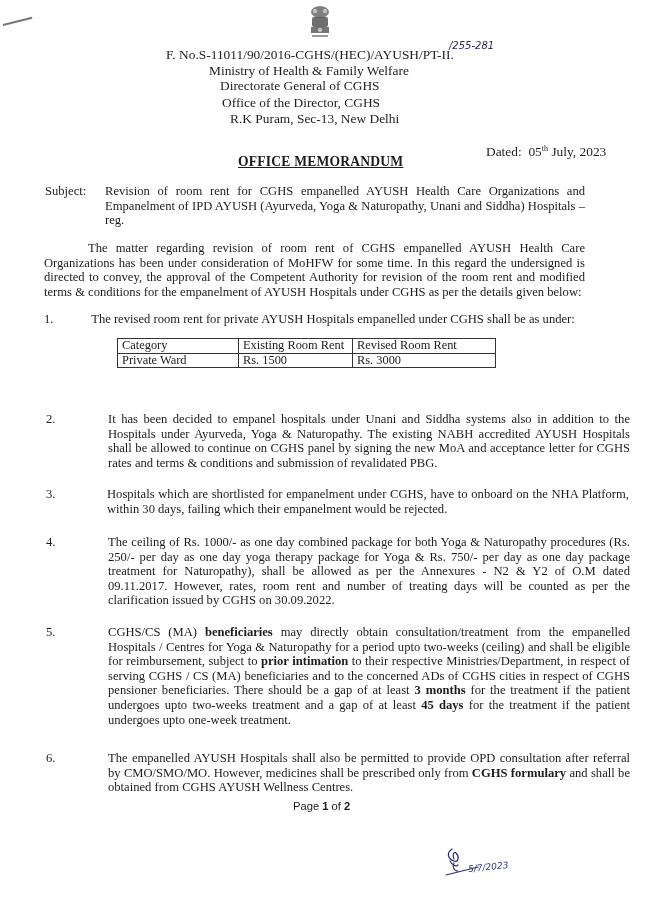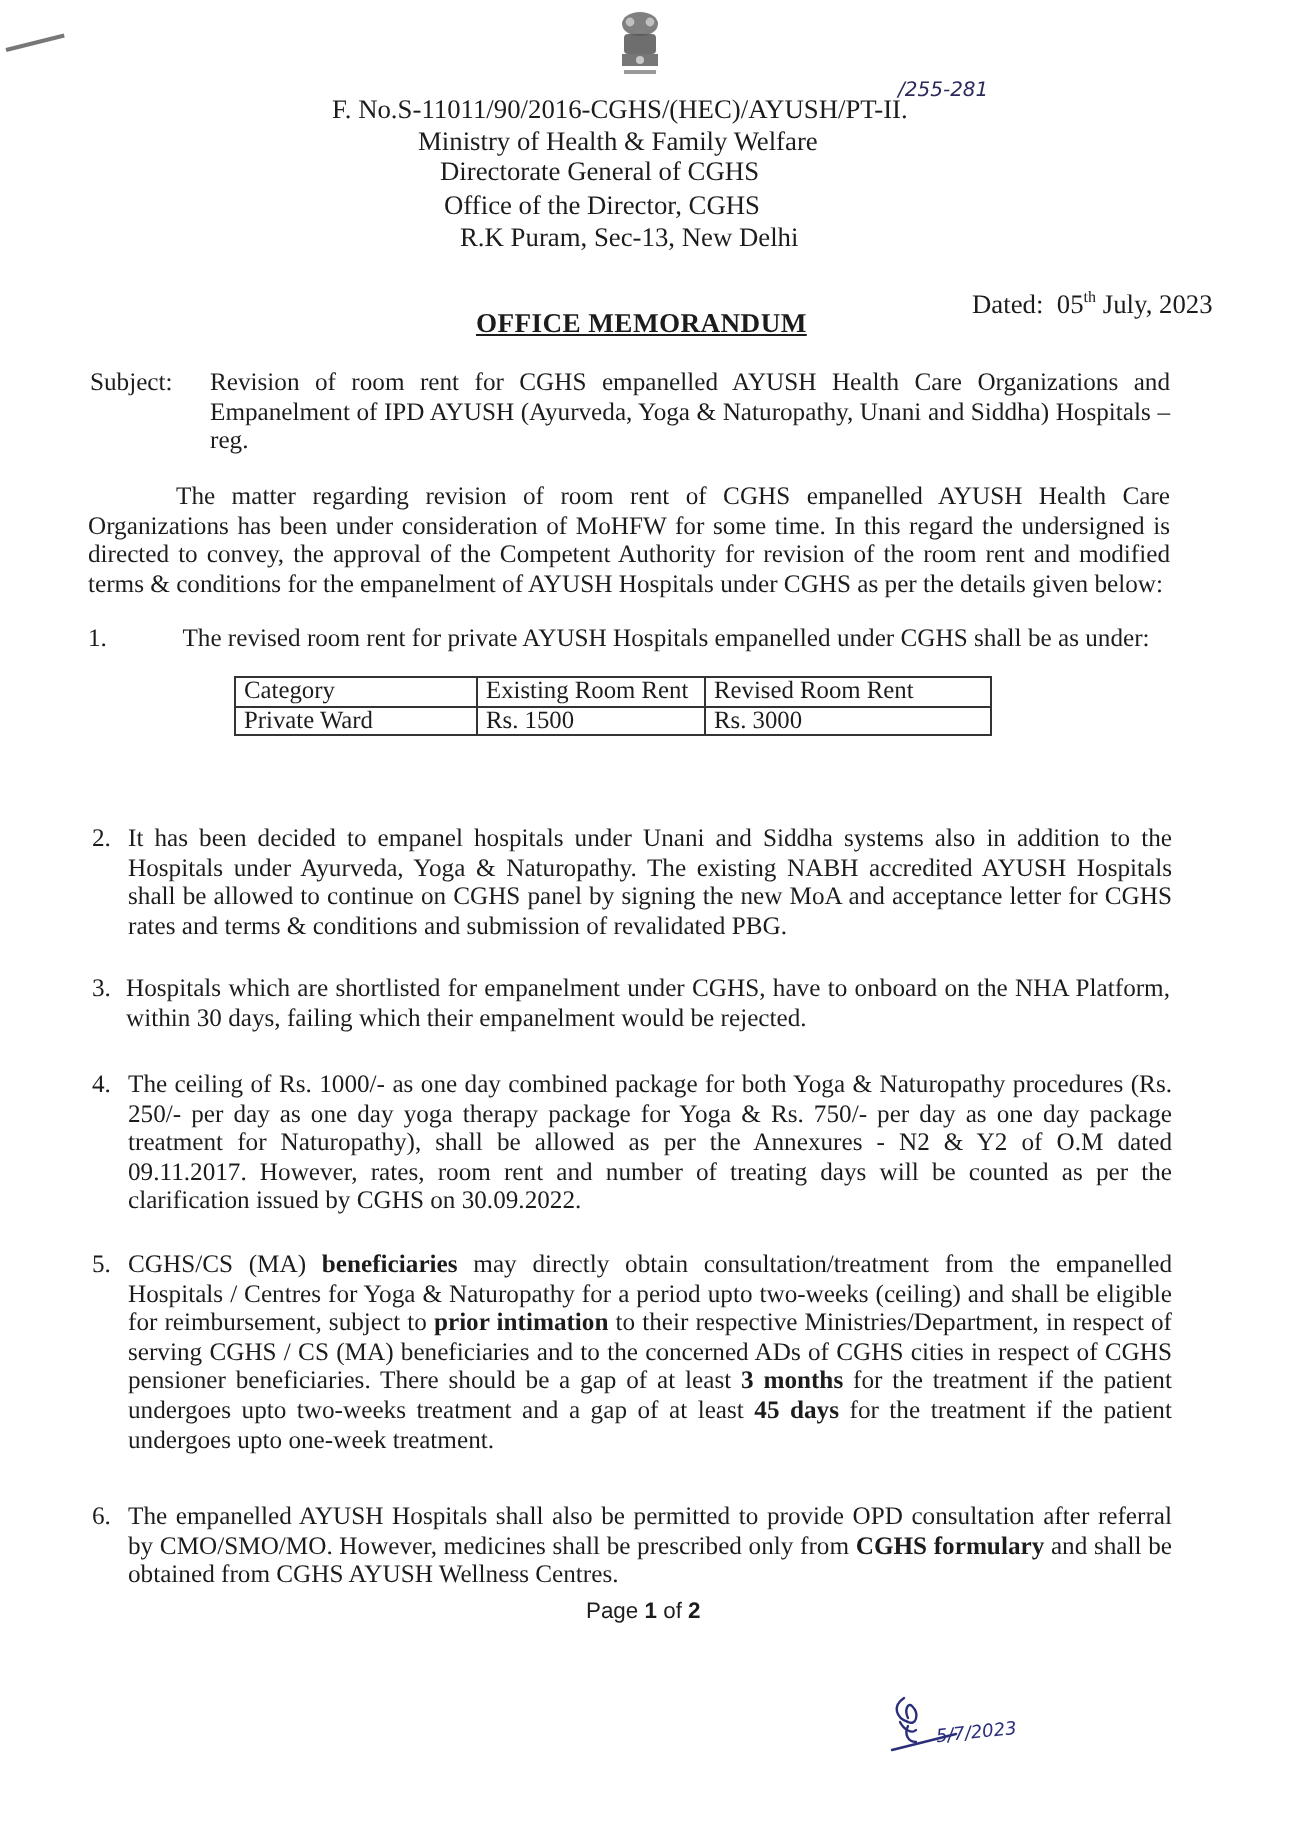--- a/index.html
+++ b/index.html
@@ -18,21 +18,21 @@
   .office { left: 222px; top: 95px; }
   .addr { left: 230px; top: 111px; }
   .dated { left: 486px; top: 144px; font-size: 13.4px; white-space: nowrap; }
   .dated sup { font-size: 8px; }
   .om-title { left: 238px; top: 154px; font-weight: bold; font-size: 13.6px; text-decoration: underline; letter-spacing: 0.2px; }
   .para { font-size: 12.6px; line-height: 14.6px; text-align: justify; }
   .subject-label { left: 45px; top: 184px; font-size: 12.6px; }
   .subject-text { left: 105px; top: 184px; width: 480px; }
   .intro { left: 44px; top: 241px; width: 541px; text-indent: 44px; }
   .item-num { font-size: 12.6px; }
-  .item-text { width: 522px; }
+  .item-text { width: 522px; margin-left: 44px; }
   .n1 { left: 44px; top: 312px; } .t1 { left: 63px; top: 312px; width: 540px; text-align: center; white-space: nowrap; }
   table.rent { position: absolute; left: 117px; top: 338px; width: 379px; border-collapse: collapse; font-size: 12.4px; }
   table.rent td { border: 1.3px solid #333; padding: 0 4px; height: 13.6px; line-height: 13.6px; white-space: nowrap; }
   table.rent td:nth-child(1) { width: 112px; }
   table.rent td:nth-child(2) { width: 105px; }
   .n2 { left: 46px; top: 412px; } .t2 { left: 64px; top: 412px; }
   .n3 { left: 46px; top: 487px; } .t3 { left: 63px; top: 487px; }
   .n4 { left: 46px; top: 535px; } .t4 { left: 64px; top: 535px; }
   .n5 { left: 46px; top: 625px; } .t5 { left: 64px; top: 625px; }
   .n6 { left: 46px; top: 751px; } .t6 { left: 64px; top: 751px; }

